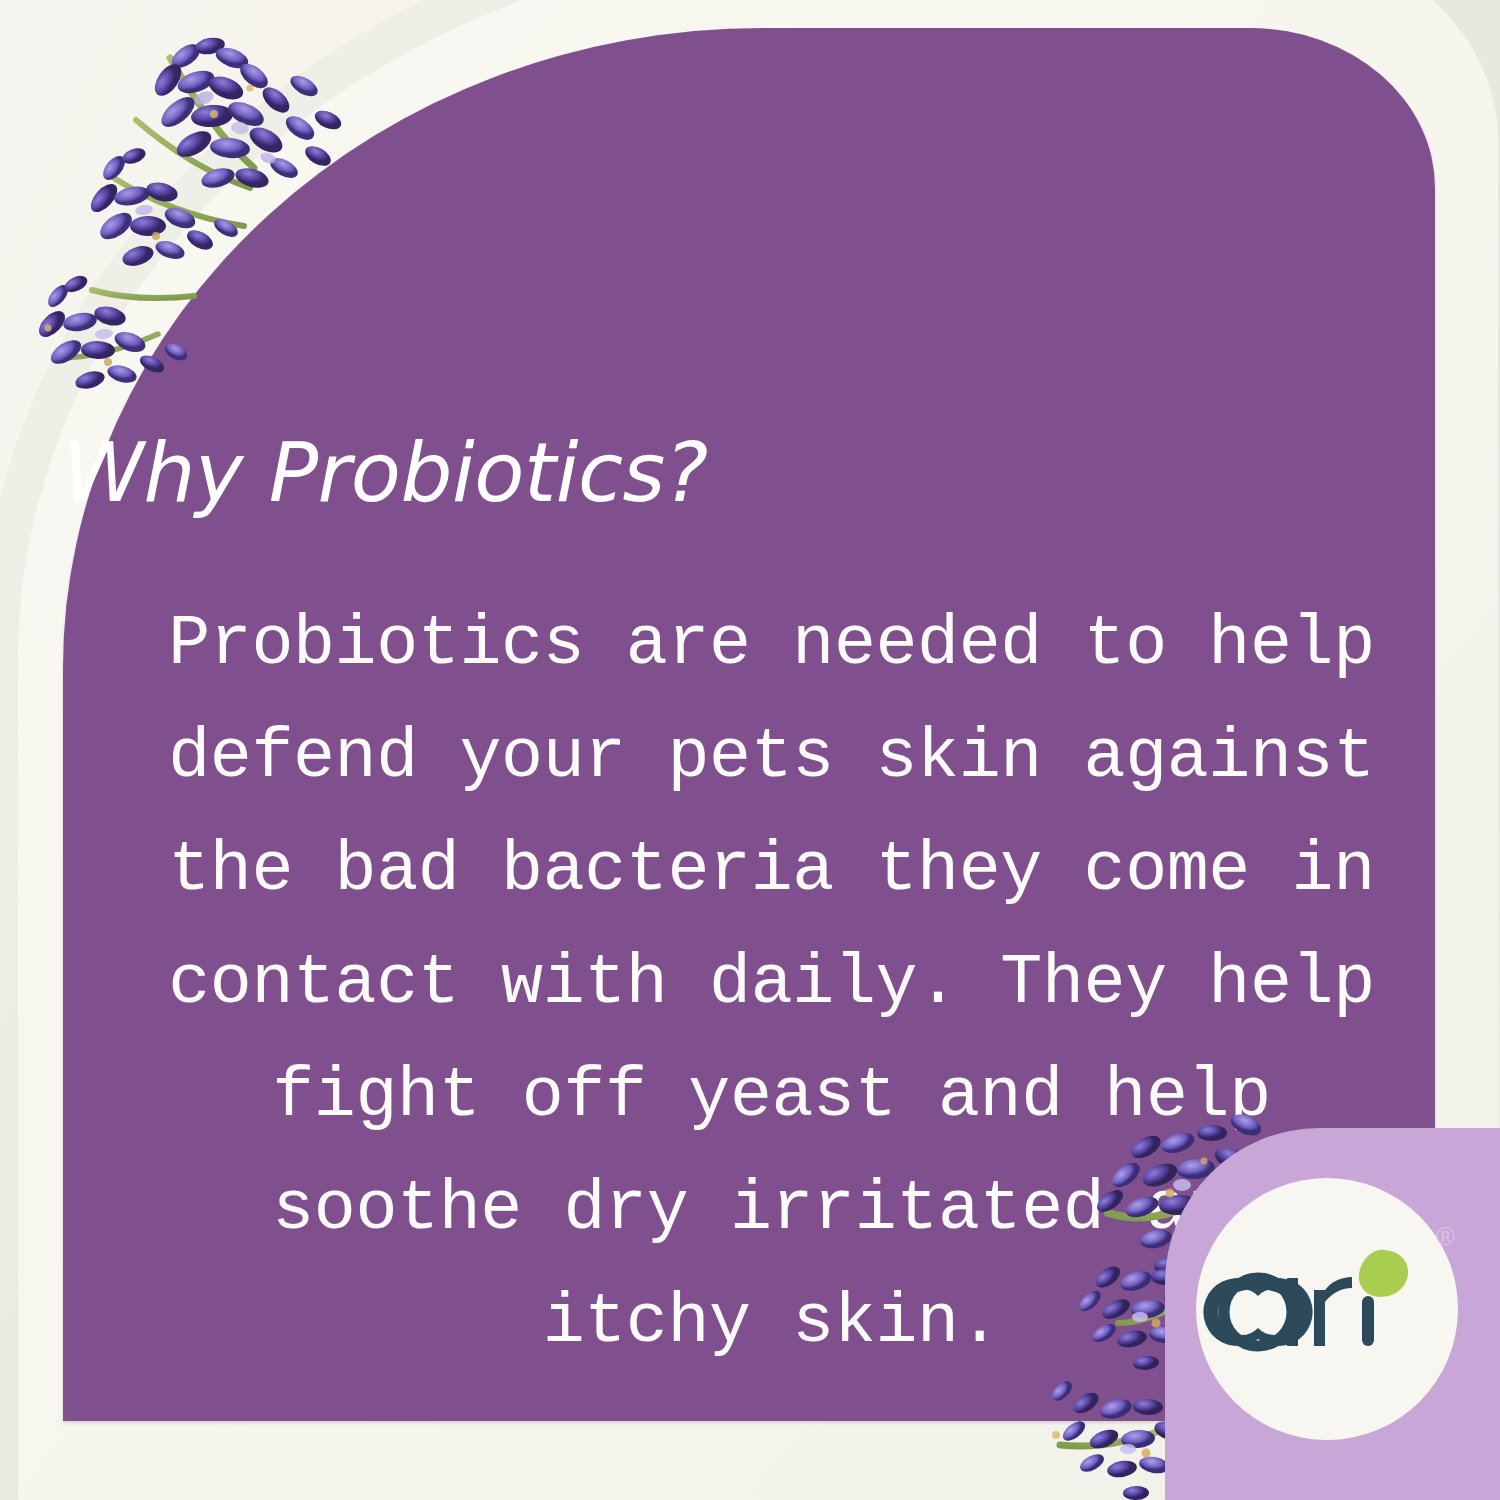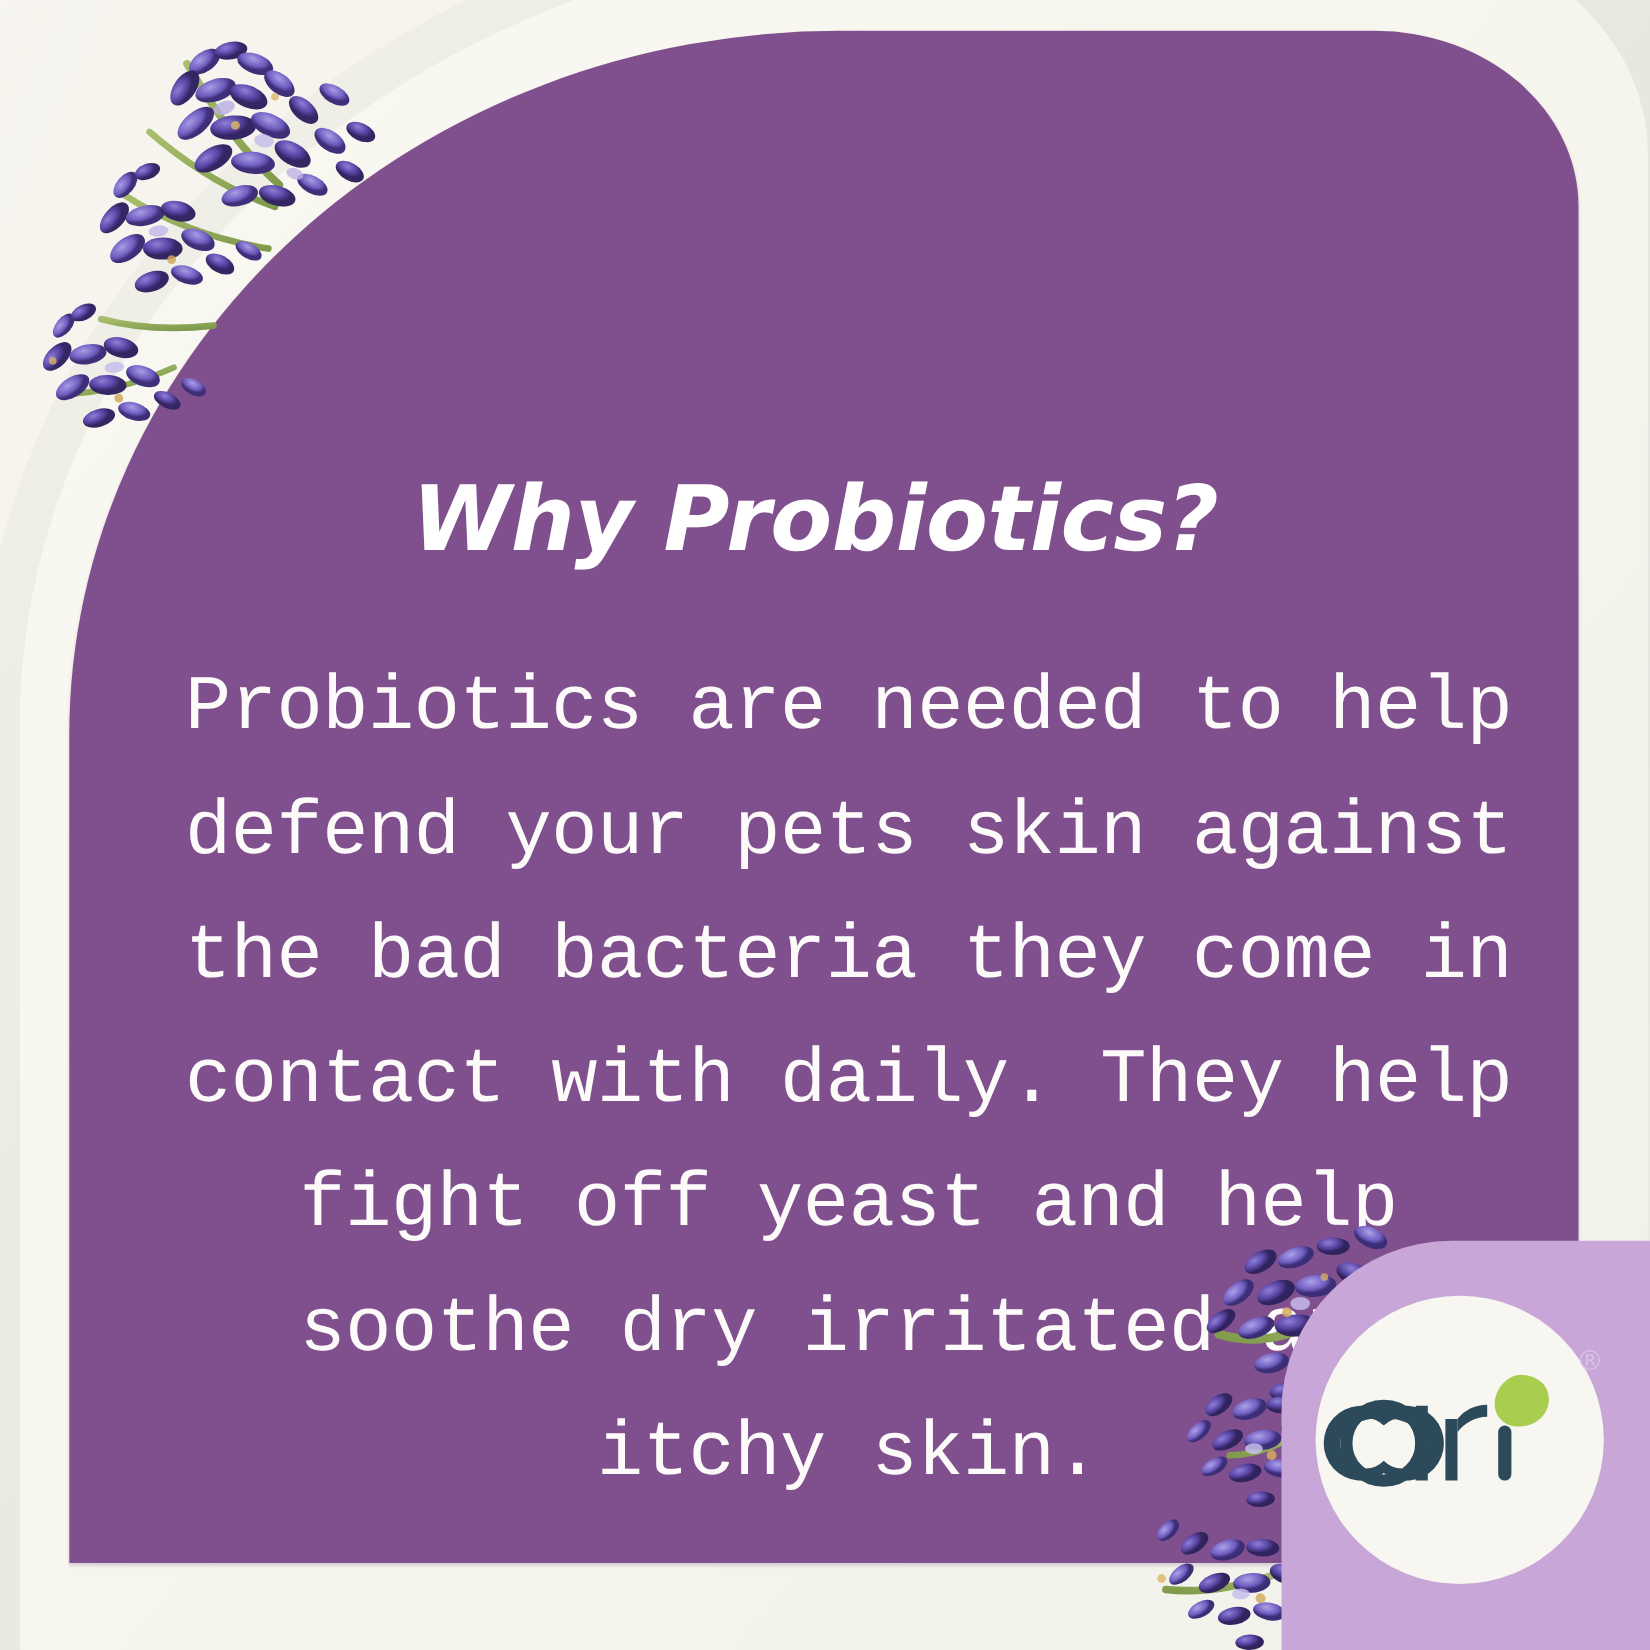--- a/index.html
+++ b/index.html
@@ -65,25 +65,25 @@
     left: 63px;
     top: 28px;
     width: 1372px;
     height: 1393px;
   }
   .headline {
     position: absolute;
     left: 0;
     right: 16px;
     top: 404px;
-    text-align: center;
+    text-align: left;
     color: #FFFFFF;
     font-family: "DejaVu Sans", sans-serif;
     font-style: italic;
-    font-weight: bold;
+    font-weight: normal;
     font-size: 82px;
     letter-spacing: -0.5px;
     line-height: 1;
   }
   .body-copy {
     position: absolute;
     left: 100px;
     right: 55px;
     top: 560px;
     text-align: center;

